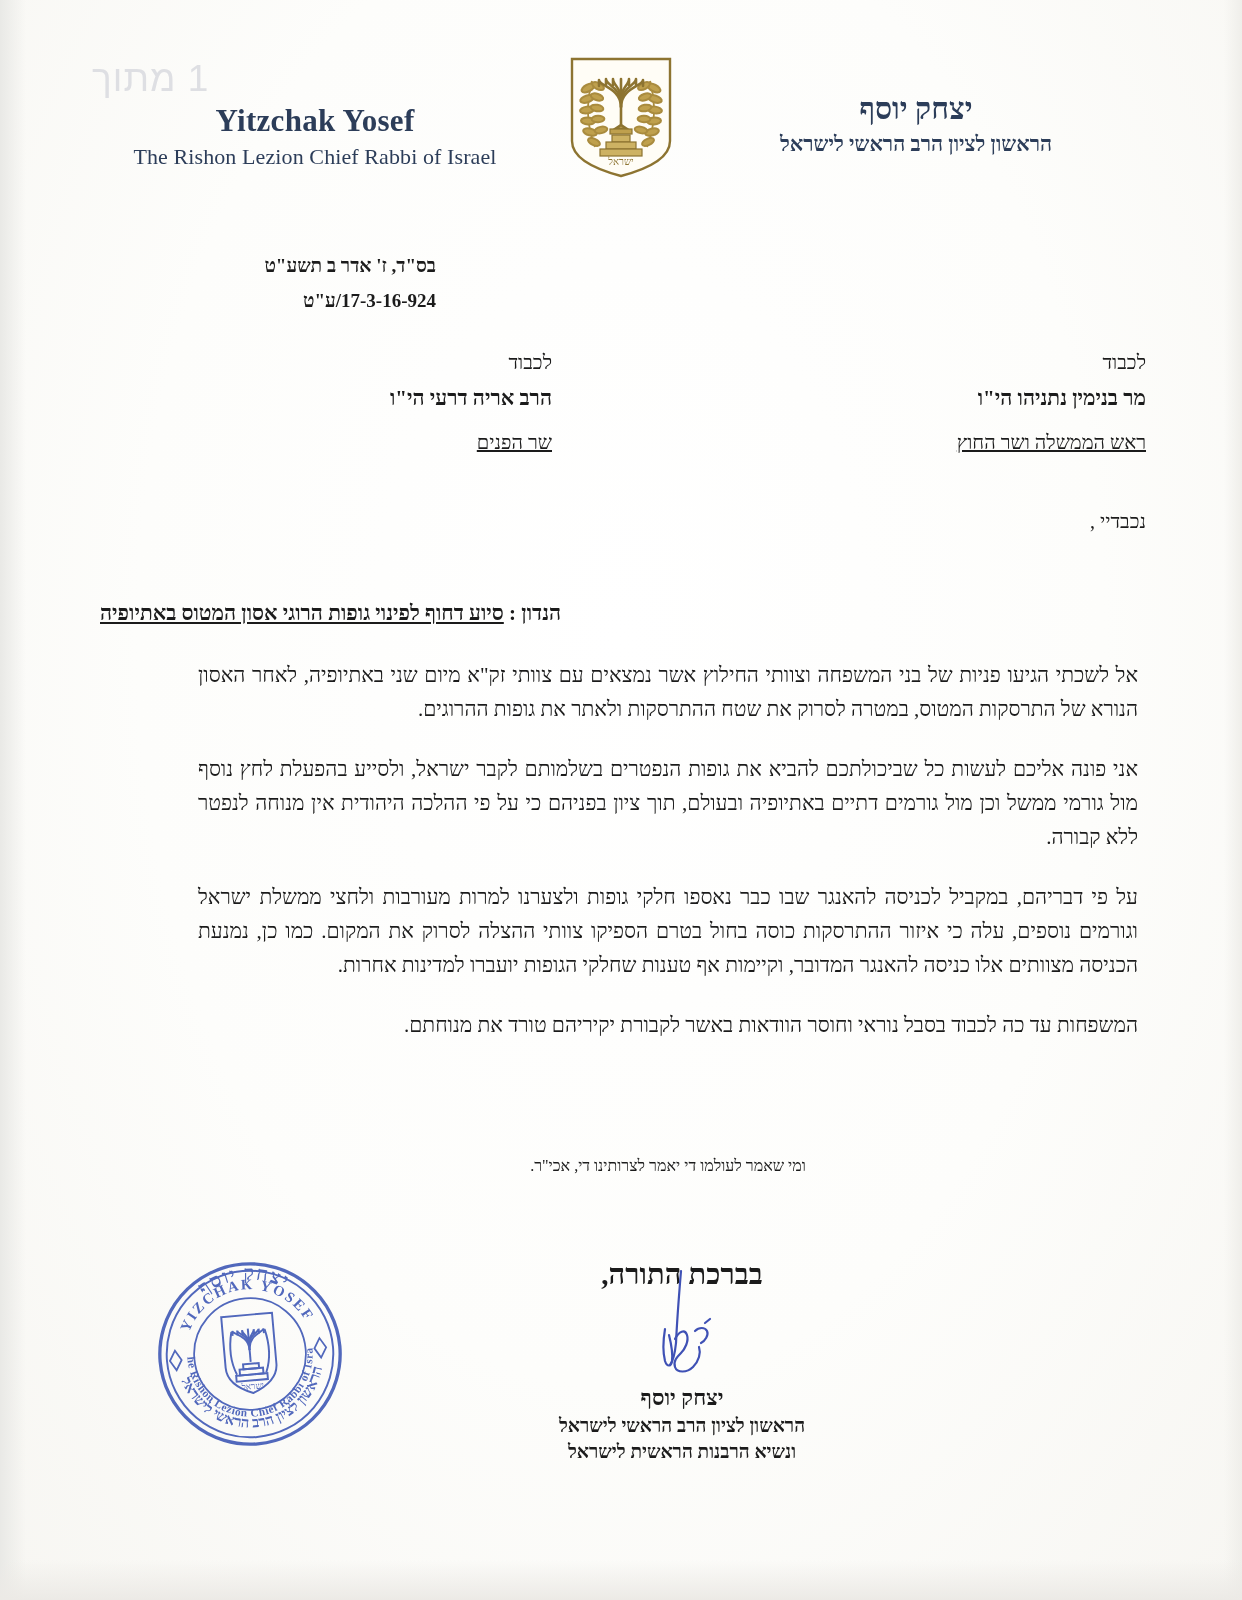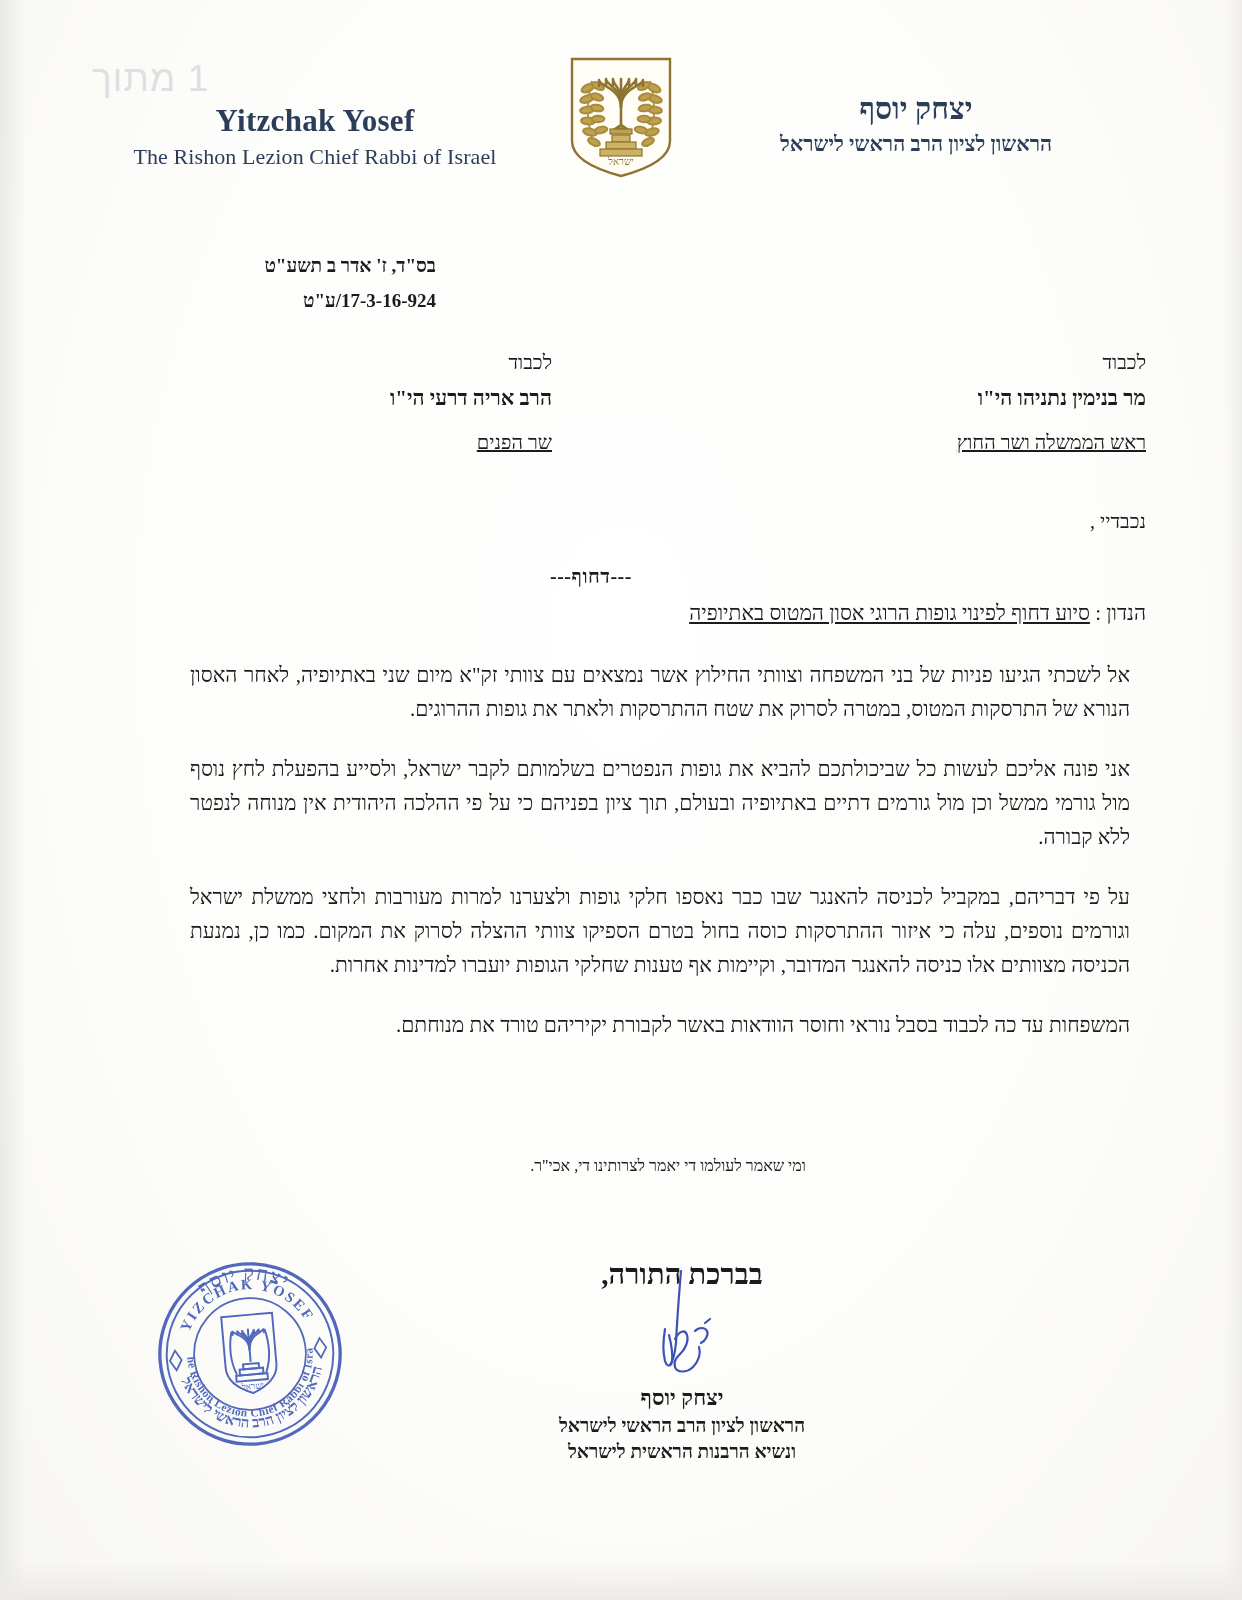--- a/index.html
+++ b/index.html
@@ -85,29 +85,29 @@
   }
   .urgent{
     position:absolute;left:0;width:100%;top:565px;
     text-align:center;direction:rtl;
     font-size:20px;font-weight:700;
     letter-spacing:.5px;
     padding-right:60px;box-sizing:border-box;
   }
   .subject{
     position:absolute;right:96px;top:601px;width:1046px;
-    direction:rtl;text-align:right;
-    font-size:21px;font-weight:400;
+    direction:rtl;text-align:left;
+    font-size:21px;font-weight:700;
   }
   .subject .label{text-decoration:none;}
   .subject .value{text-decoration:underline;}
 
   
   .body{
-    position:absolute;right:112px;top:658px;width:940px;
+    position:absolute;right:104px;top:658px;width:940px;
     direction:rtl;text-align:justify;
     font-size:21px;line-height:1.62;
   }
   .body p{margin:0 0 26px 0;text-align:justify;text-align-last:right;}
   .body p.last-center{text-align:right;}
   .closing-line{
     position:absolute;right:104px;top:1157px;width:940px;
     direction:rtl;text-align:center;font-size:16px;
   }
 
@@ -220,21 +220,20 @@
     <div class="role">ראש הממשלה ושר החוץ</div>
   </div>
 
   <div class="addr addr-left">
     <div class="lbl">לכבוד</div>
     <div class="who">הרב אריה דרעי הי"ו</div>
     <div class="role">שר הפנים</div>
   </div>
 
   <div class="salutation">נכבדיי ,</div>
-  <div class="urgent">---דחוף---</div>
   <div class="subject">
     <span class="label">הנדון :</span>
     <span class="value">סיוע דחוף לפינוי גופות הרוגי אסון המטוס באתיופיה</span>
   </div>
 
   <div class="body">
     <p>אל לשכתי הגיעו פניות של בני המשפחה וצוותי החילוץ אשר נמצאים עם צוותי זק"א מיום שני באתיופיה, לאחר האסון הנורא של התרסקות המטוס, במטרה לסרוק את שטח ההתרסקות ולאתר את גופות ההרוגים.</p>
     <p>אני פונה אליכם לעשות כל שביכולתכם להביא את גופות הנפטרים בשלמותם לקבר ישראל, ולסייע בהפעלת לחץ נוסף מול גורמי ממשל וכן מול גורמים דתיים באתיופיה ובעולם, תוך ציון בפניהם כי על פי ההלכה היהודית אין מנוחה לנפטר ללא קבורה.</p>
     <p>על פי דבריהם, במקביל לכניסה להאנגר שבו כבר נאספו חלקי גופות ולצערנו למרות מעורבות ולחצי ממשלת ישראל וגורמים נוספים, עלה כי איזור ההתרסקות כוסה בחול בטרם הספיקו צוותי ההצלה לסרוק את המקום. כמו כן, נמנעת הכניסה מצוותים אלו כניסה להאנגר המדובר, וקיימות אף טענות שחלקי הגופות יועברו למדינות אחרות.</p>
     <p class="last-center">המשפחות עד כה לכבוד בסבל נוראי וחוסר הוודאות באשר לקבורת יקיריהם טורד את מנוחתם.</p>

